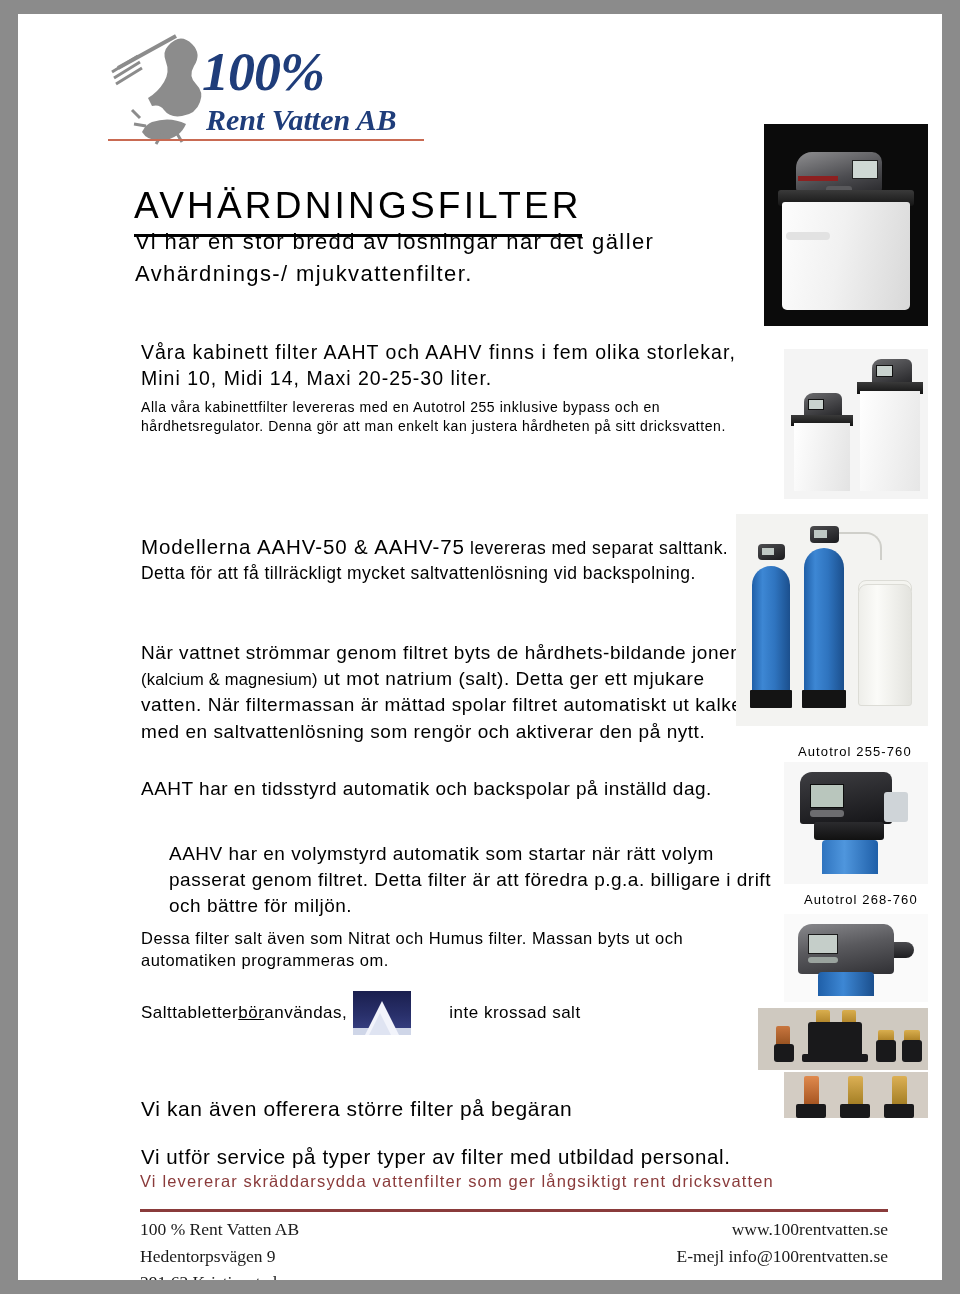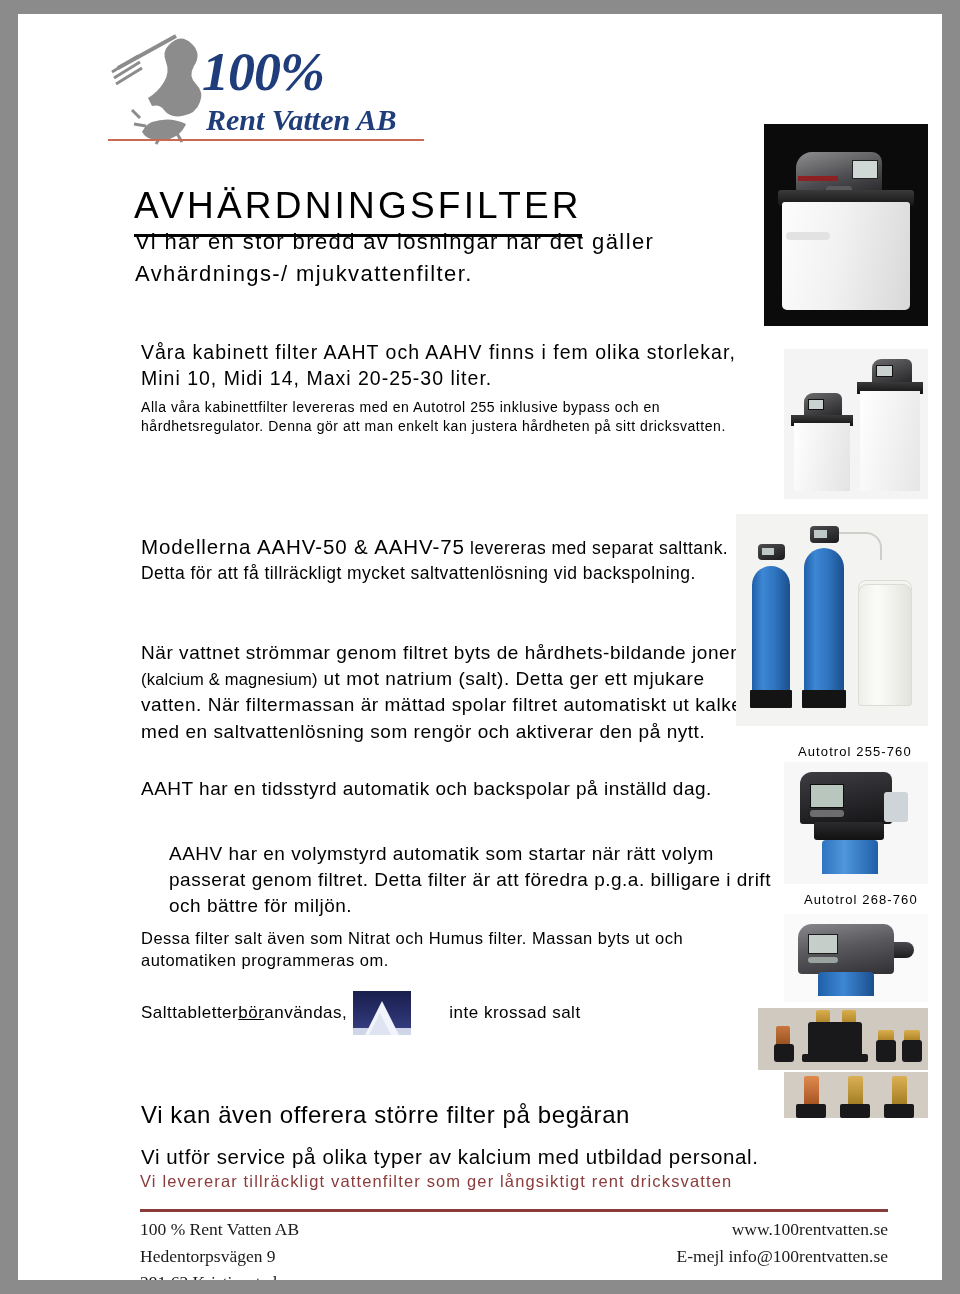--- a/index.html
+++ b/index.html
@@ -106,21 +106,21 @@
     font-size: 17px; letter-spacing: 0.5px;
     display: flex; align-items: center; gap: 0;
   }
   .p-salt u { text-decoration: underline; }
   .p-makers {
     left: 123px; top: 1002px; width: 640px;
     font-size: 20.5px; letter-spacing: 0.6px;
   }
   .p-larger {
     left: 123px; top: 1060px; width: 640px;
-    font-size: 24px; letter-spacing: 0.6px;
+    font-size: 21px; letter-spacing: 0.6px;
   }
   .p-service {
     left: 123px; top: 1108px; width: 760px;
     font-size: 20.5px; letter-spacing: 0.6px;
   }
 
   
   .salt-img {
     display: inline-block;
     width: 58px;
@@ -415,21 +415,21 @@
       <span> användas,</span>
       <span class="salt-img">
         <span class="base"></span>
         <span class="pile"></span>
         <span class="pile2"></span>
       </span>
       <span>inte krossad salt</span>
     </p>
 
   <p class="para p-larger">Vi kan även offerera större filter på begäran</p>
-  <p class="para p-service">Vi utför service på olika typer av kalcium med utbildad personal.</p>
+  <p class="para p-service">Vi utför service på typer typer av filter med utbildad personal.</p>
 
   <div class="photo ph1">
     <span class="valve"></span>
     <span class="screen"></span>
     <span class="red"></span>
     <span class="neck"></span>
     <span class="lid"></span>
     <span class="body"></span>
     <span class="groove"></span>
   </div>
@@ -495,21 +495,21 @@
 
   <div class="photo ph6">
     <span class="stem s1"></span>
     <span class="col c1"></span>
     <span class="stem s2"></span>
     <span class="col c2"></span>
     <span class="stem s3"></span>
     <span class="col c3"></span>
   </div>
 
-  <div class="tagline">Vi levererar tillräckligt vattenfilter som ger långsiktigt rent dricksvatten</div>
+  <div class="tagline">Vi levererar skräddarsydda vattenfilter som ger långsiktigt rent dricksvatten</div>
   <div class="footer-rule"></div>
   <div class="footer">
     <div class="left">
       <div>100 % Rent Vatten AB</div>
       <div>Hedentorpsvägen 9</div>
       <div>291 62  Kristianstad</div>
     </div>
     <div class="right">
       <div>www.100rentvatten.se</div>
       <div>E-mejl info@100rentvatten.se</div>

